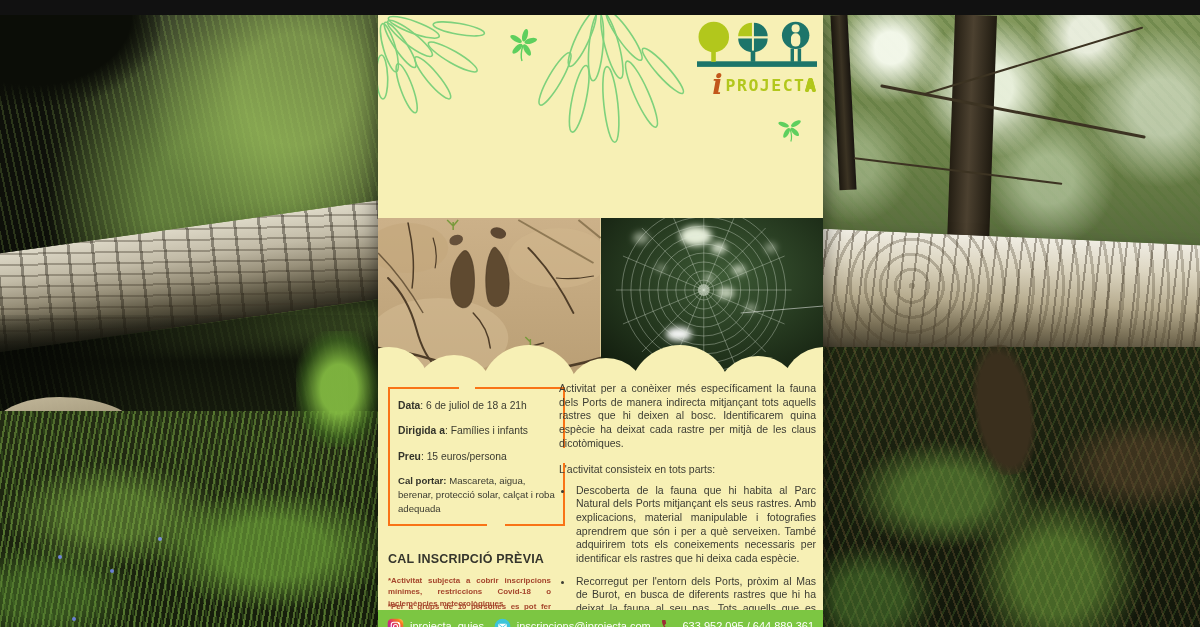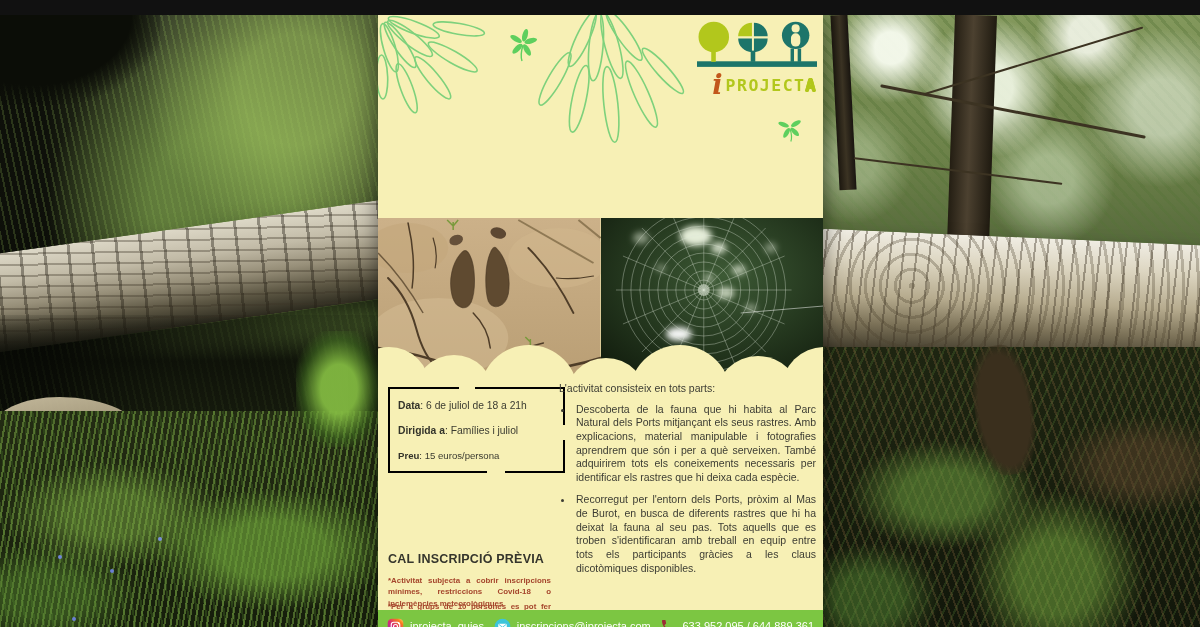--- a/index.html
+++ b/index.html
@@ -106,21 +106,21 @@
 
   .scallop{position:absolute;border-radius:50%;background:#f7f0b5;}
   .s1{left:-30px;top:332px;width:82px;height:82px;}
   .s2{left:36px;top:340px;width:80px;height:80px;}
   .s3{left:102px;top:330px;width:98px;height:98px;}
   .s4{left:187px;top:343px;width:82px;height:82px;}
   .s5{left:251px;top:330px;width:102px;height:102px;}
   .s6{left:337px;top:341px;width:86px;height:86px;}
   .s7{left:404px;top:332px;width:84px;height:84px;}
 
-  .info-box{position:absolute;left:10px;top:372px;width:158px;border:2px solid #000000;
+  .info-box{position:absolute;left:10px;top:372px;width:158px;border:2px solid #f97316;
       padding:9px 7px 6px 8px;font-size:10.3px;line-height:1.5;color:#3b3b30;}
   .info-item{margin-bottom:10px;}
   .info-item:last-child{margin-bottom:2px;font-size:9.6px;line-height:1.45;}
   .info-item b{color:#33332a;}
   .gap{position:absolute;background:#f7f0b5;}
   .gap-top{left:40%;top:-2px;width:16px;height:2px;}
   .gap-bottom{left:56%;bottom:-2px;width:18px;height:2px;}
   .gap-right{right:-2px;top:44%;width:2px;height:15px;}
 
   .cal-heading{position:absolute;left:10px;top:537px;width:180px;font-size:12.5px;
@@ -383,29 +383,31 @@
     <div class="scallop s4"></div>
     <div class="scallop s5"></div>
     <div class="scallop s6"></div>
     <div class="scallop s7"></div>
 
     <div class="info-box">
       <div class="gap gap-top"></div>
       <div class="gap gap-bottom"></div>
       <div class="gap gap-right"></div>
       <div class="info-item"><b>Data</b><span>: 6 de juliol de 18 a 21h</span></div>
-      <div class="info-item"><b>Dirigida a</b><span>: Famílies i juliol</span></div>
+      <div class="info-item"><b>Dirigida a</b><span>: Famílies i infants</span></div>
       <div class="info-item"><b>Preu</b><span>: 15 euros/persona</span></div>
+      <div class="info-item"><b>Cal portar:</b><span> Mascareta, aigua, berenar, protecció solar, calçat i roba adequada</span></div>
     </div>
 
     <div class="cal-heading">CAL INSCRIPCIÓ PRÈVIA</div>
     <div class="note note1">*Activitat subjecta a cobrir inscripcions mínimes, restriccions Covid-18 o inclemències meteorològiques</div>
     <div class="note note2">*Per a grups de 10 persones es pot fer l'activitat un dia a convenir (avisar amb una setmana d'antelació)</div>
 
     <div class="desc">
+      <p class="intro">Activitat per a conèixer més específicament la fauna dels Ports de manera indirecta mitjançant tots aquells rastres que hi deixen al bosc. Identificarem quina espècie ha deixat cada rastre per mitjà de les claus dicotòmiques.</p>
       <p class="parts">L'activitat consisteix en tots parts:</p>
       <ul>
         <li>Descoberta de la fauna que hi habita al Parc Natural dels Ports mitjançant els seus rastres. Amb explicacions, material manipulable i fotografies aprendrem que són i per a què serveixen. També adquirirem tots els coneixements necessaris per identificar els rastres que hi deixa cada espècie.</li>
         <li>Recorregut per l'entorn dels Ports, pròxim al Mas de Burot, en busca de diferents rastres que hi ha deixat la fauna al seu pas. Tots aquells que es troben s'identificaran amb treball en equip entre tots els participants gràcies a les claus dicotòmiques disponibles.</li>
 
       </ul>
     </div>
 
     <div class="footer">
       <div class="fgroup">

